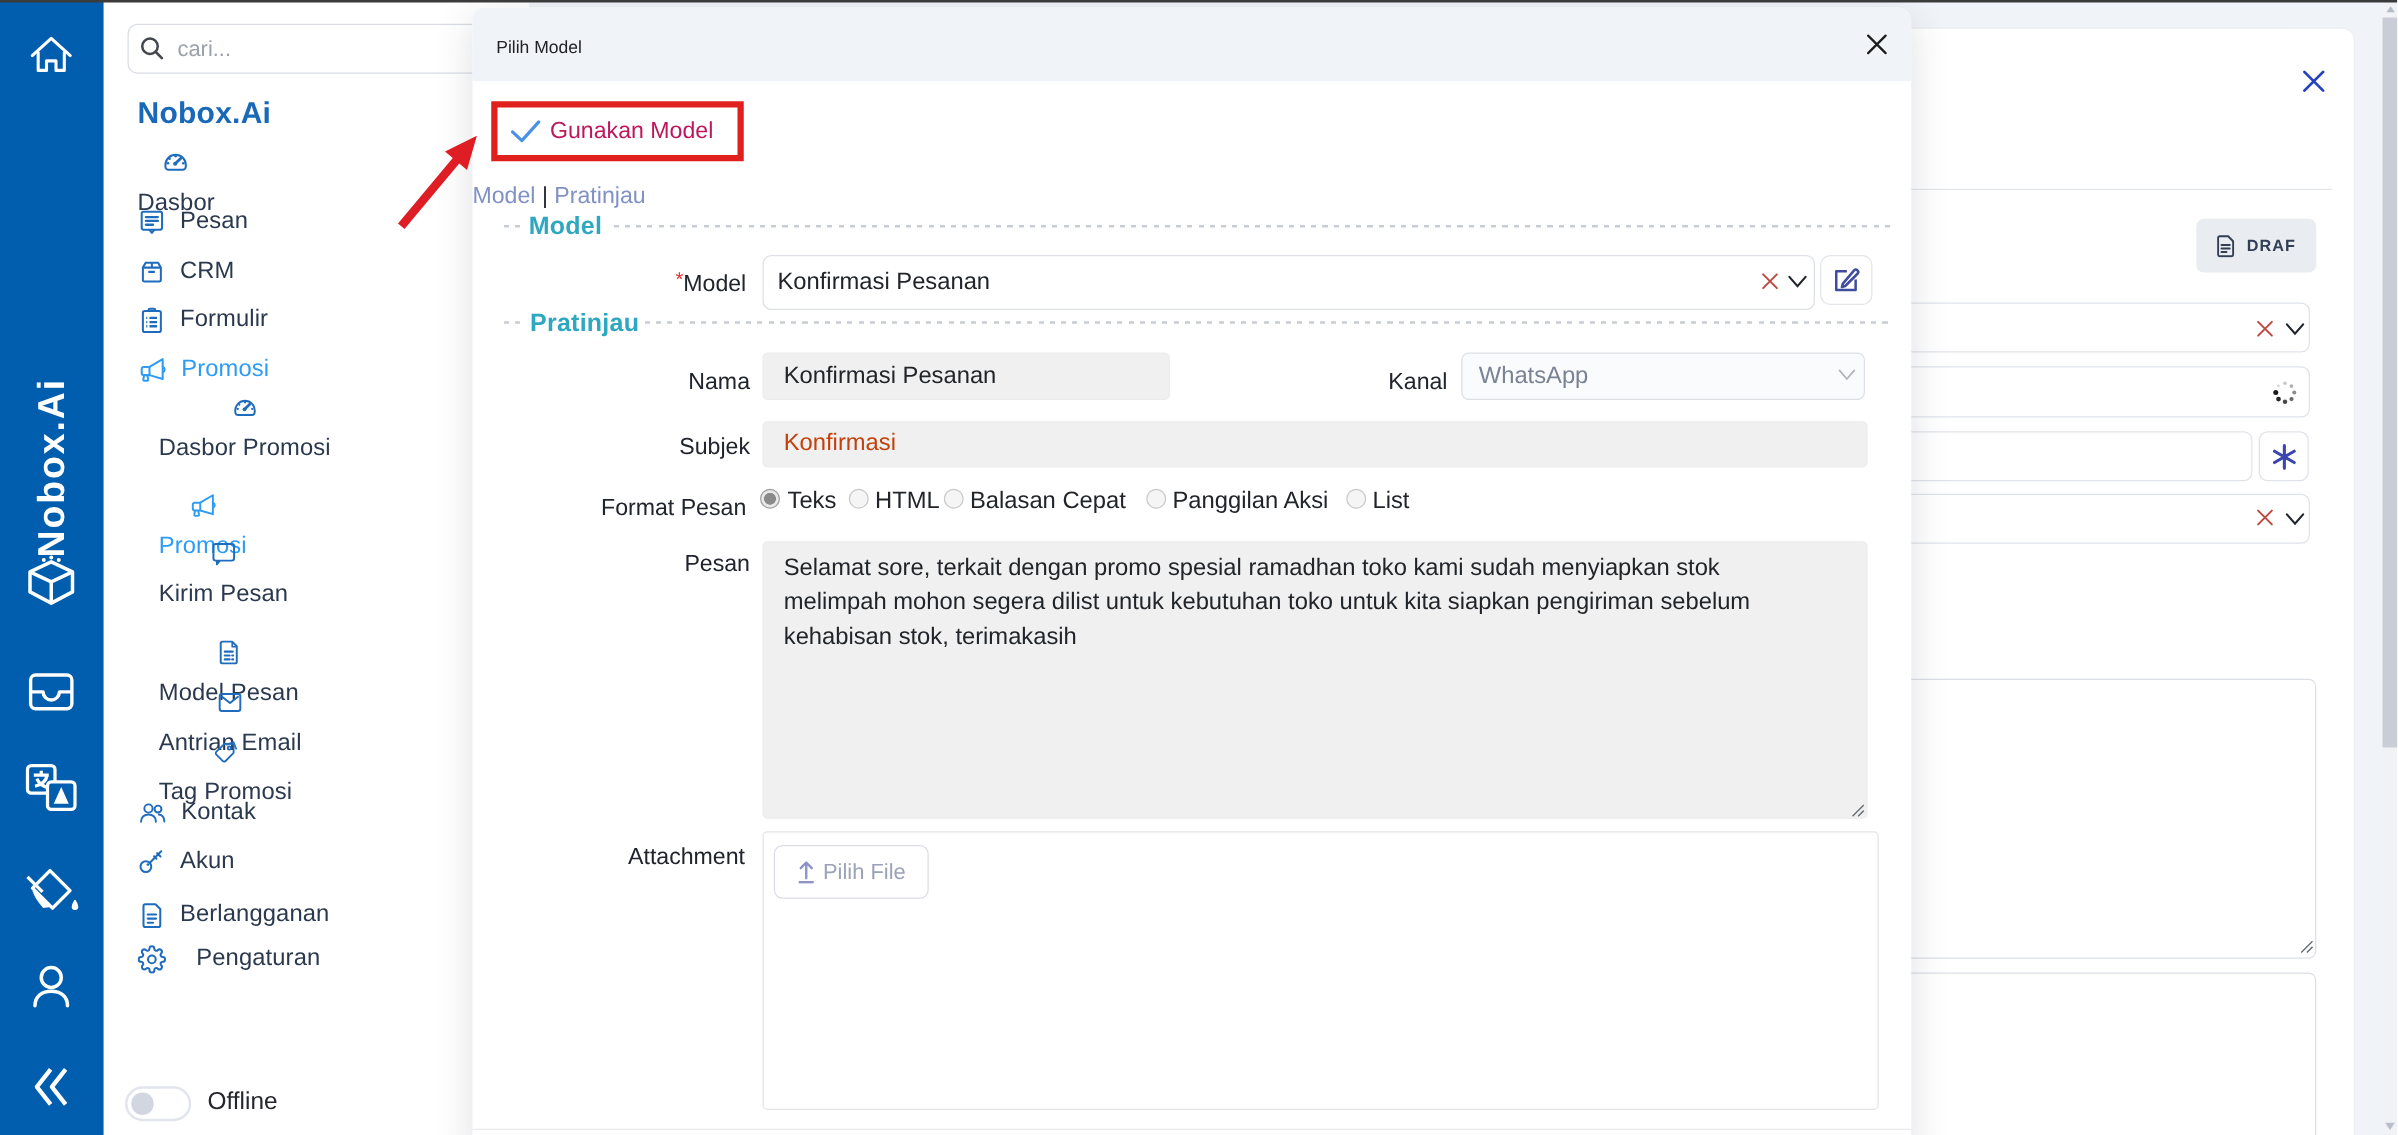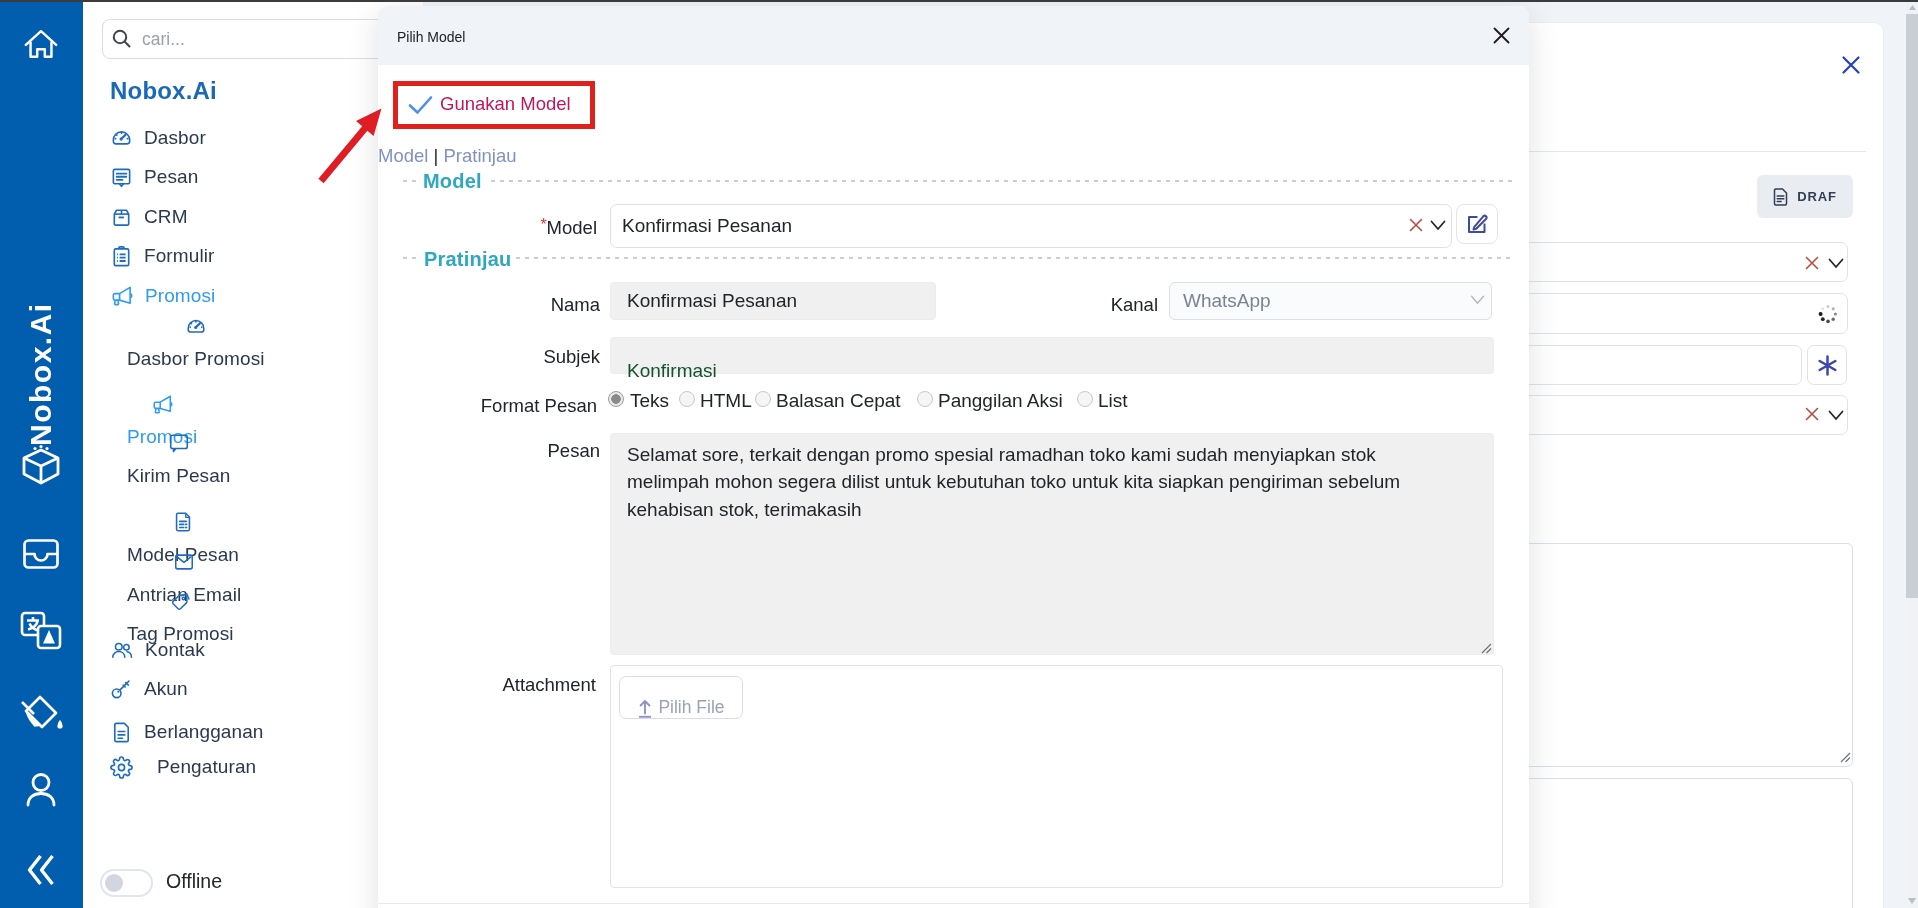--- a/index.html
+++ b/index.html
@@ -78,21 +78,21 @@
 
   <div class="abs" style="left:102px;top:19px;width:302px;height:40px;border:1.5px solid #d9dde3;border-radius:8px;background:#fff;"></div>
   <svg class="abs" style="left:111px;top:28px;" width="21" height="21" viewBox="0 0 21 21" fill="none" stroke="#42464d" stroke-width="2" stroke-linecap="round">
     <circle cx="9" cy="9" r="6.2"></circle>
       <path d="M13.8 13.8 L18.5 18.5"></path>
   </svg>
   <div class="abs" style="left:142px;top:29px;font-size:17.5px;color:#9ba1ab;">cari...</div>
 
   <div class="abs" style="left:110px;top:77px;font-size:24px;font-weight:700;color:#1a69b8;letter-spacing:.2px;">Nobox.Ai</div>
 
-  <div class="mrow" style="top:117.5px;">
+  <div class="mrow" style="top:117.5px;flex-direction:column;">
     <svg width="23" height="23" viewBox="0 0 24 24" fill="none" stroke="#1f6cbe" stroke-width="1.7">
       <path d="M3.5 14.6 a8.5 8.5 0 0 1 17 0 v1.4 a2.6 2.6 0 0 1 -2.6 2.6 H6.1 a2.6 2.6 0 0 1 -2.6 -2.6 z"></path>
         <path d="M11.6 13.6 L16.8 8.6" stroke-width="2.4"></path>
         <circle cx="11.6" cy="13.6" r="1.7" fill="#1f6cbe" stroke="none"></circle>
         <circle cx="7" cy="9.4" r="1" fill="#1f6cbe" stroke="none"></circle>
         <circle cx="12" cy="7.4" r="1" fill="#1f6cbe" stroke="none"></circle>
         <circle cx="5.7" cy="13.2" r="1" fill="#1f6cbe" stroke="none"></circle>
         <circle cx="18.3" cy="13.2" r="1" fill="#1f6cbe" stroke="none"></circle>
     </svg>
     <span>Dasbor</span>
@@ -325,21 +325,21 @@
     <div class="abs" style="left:249px;top:284px;font-size:19px;color:#212529;">Konfirmasi Pesanan</div>
     <div class="abs" style="left:680px;top:288px;width:100px;text-align:right;font-size:18.5px;color:#20242c;font-weight:500;">Kanal</div>
     <div class="abs" style="left:791px;top:276px;width:323px;height:38px;background:#fafbfc;border:1px solid #dcdfe4;border-radius:6px;"></div>
     <div class="abs" style="left:805px;top:284px;font-size:19px;color:#7a8394;">WhatsApp</div>
     <svg class="abs" style="left:1092px;top:289px;" width="15" height="10" viewBox="0 0 16 11" fill="none" stroke="#b0b5bc" stroke-width="1.6" stroke-linecap="round">
         <path d="M1.5 1.5 L8 9 L14.5 1.5"></path>
       </svg>
 
     <div class="abs" style="left:122px;top:340px;width:100px;text-align:right;font-size:18.5px;color:#20242c;font-weight:500;">Subjek</div>
     <div class="abs" style="left:232px;top:331px;width:884px;height:37px;background:#f0f0f0;border:1px solid #ececec;border-radius:4px;"></div>
-    <div class="abs" style="left:249px;top:354px;font-size:19px;color:#14532d;">Konfirmasi</div>
+    <div class="abs" style="left:249px;top:338px;font-size:19px;color:#c2410c;">Konfirmasi</div>
 
     <div class="abs" style="left:85px;top:389px;width:134px;text-align:right;font-size:18.5px;color:#20242c;font-weight:500;">Format Pesan</div>
     <span class="abs" style="left:230px;top:385px;width:16px;height:16px;border-radius:50%;border:1px solid #9e9e9e;background:radial-gradient(circle,#8a8a8a 0 4.5px,#e8e8e8 5px 100%);"></span>
     <div class="abs" style="left:252px;top:384px;font-size:19px;color:#212529;">Teks</div>
     <span class="abs" style="left:301px;top:385px;width:16px;height:16px;border-radius:50%;border:1px solid #c9c9c9;background:#f5f5f5;"></span>
     <div class="abs" style="left:322px;top:384px;font-size:19px;color:#212529;">HTML</div>
     <span class="abs" style="left:377px;top:385px;width:16px;height:16px;border-radius:50%;border:1px solid #c9c9c9;background:#f5f5f5;"></span>
     <div class="abs" style="left:398px;top:384px;font-size:19px;color:#212529;">Balasan Cepat</div>
     <span class="abs" style="left:539px;top:385px;width:16px;height:16px;border-radius:50%;border:1px solid #c9c9c9;background:#f5f5f5;"></span>
     <div class="abs" style="left:560px;top:384px;font-size:19px;color:#212529;">Panggilan Aksi</div>
@@ -347,21 +347,21 @@
     <div class="abs" style="left:720px;top:384px;font-size:19px;color:#212529;">List</div>
 
     <div class="abs" style="left:122px;top:434px;width:100px;text-align:right;font-size:18.5px;color:#20242c;font-weight:500;">Pesan</div>
     <div class="abs" style="left:232px;top:427px;width:884px;height:222px;background:#f0f0f0;border:1px solid #ececec;border-radius:4px;padding:7px 16px;font-size:19px;color:#212529;line-height:27.3px;">Selamat sore, terkait dengan promo spesial ramadhan toko kami sudah menyiapkan stok<br>melimpah mohon segera dilist untuk kebutuhan toko untuk kita siapkan pengiriman sebelum<br>kehabisan stok, terimakasih</div>
     <svg class="abs" style="left:1103px;top:637px;" width="11" height="11" viewBox="0 0 11 11" stroke="#6a707a" stroke-width="1.2">
         <path d="M1 10 L10 1 M5.5 10 L10 5.5"></path>
       </svg>
 
     <div class="abs" style="left:118px;top:668px;width:100px;text-align:right;font-size:18.5px;color:#20242c;font-weight:500;">Attachment</div>
     <div class="abs" style="left:232px;top:659px;width:893px;height:223px;background:#fff;border:1px solid #e3e3e9;border-radius:4px;"></div>
-    <div class="abs" style="left:241px;top:670px;width:124px;height:43px;border:1px solid #dcdce6;border-radius:7px;display:flex;align-items:flex-end;justify-content:center;gap:5px;">
+    <div class="abs" style="left:241px;top:670px;width:124px;height:43px;border:1px solid #dcdce6;border-radius:7px;display:flex;align-items:center;justify-content:center;gap:5px;">
       <svg width="16" height="19" viewBox="0 0 16 19" fill="none" stroke="#8d93c8" stroke-width="1.9" stroke-linecap="round" stroke-linejoin="round">
         <path d="M8 14.5 V2.5 M3.6 6.5 L8 2 L12.4 6.5"></path>
           <path d="M2 17.8 h12" stroke-linecap="butt"></path>
       </svg>
       <span style="font-size:17.5px;color:#9aa2b6;">Pilih File</span>
     </div>
 
     <div class="abs" style="left:0;top:897px;width:1151px;height:1px;background:#e9e9ee;"></div>
   </div>
 

